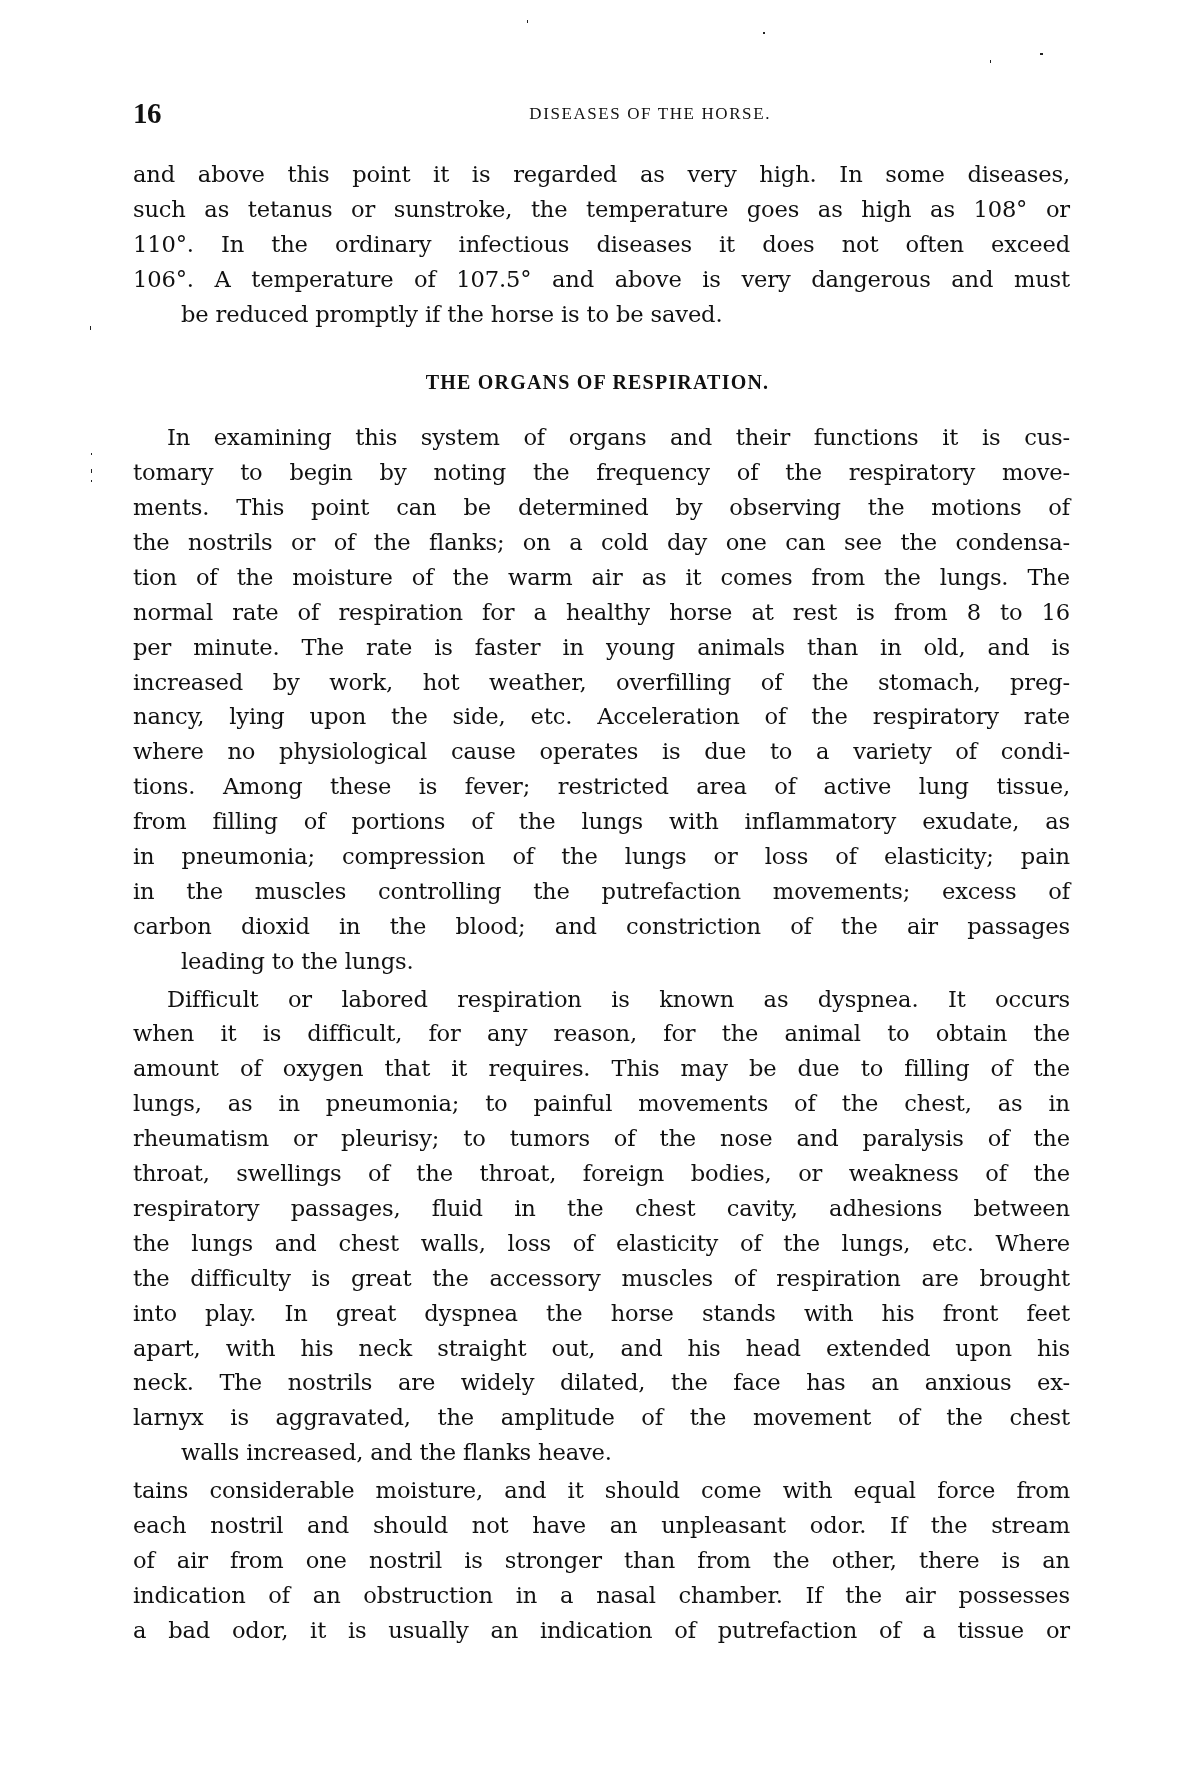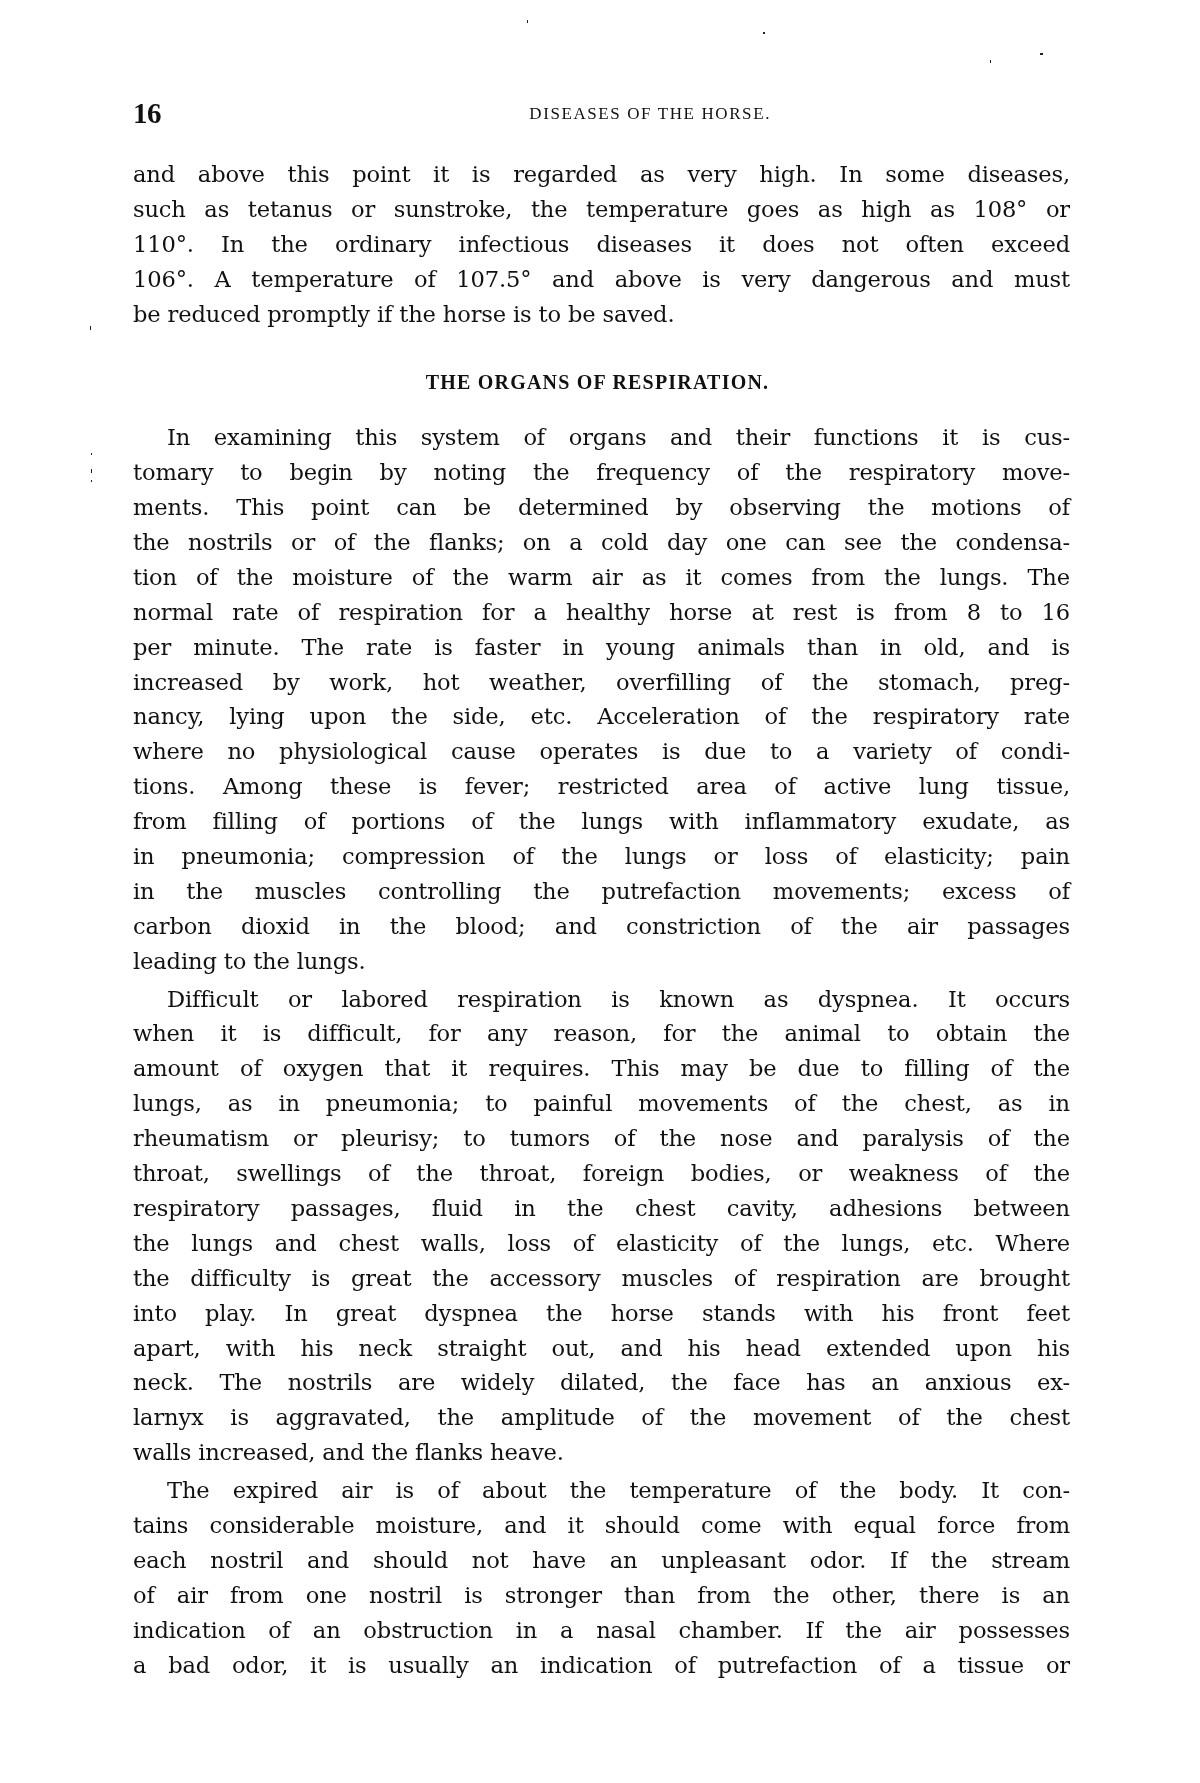--- a/index.html
+++ b/index.html
@@ -65,20 +65,21 @@
     .line {
       display: block;
       text-align: justify;
       text-align-last: justify;
       white-space: nowrap;
       height: 34.9px;
       overflow: visible;
     }
     .line.last {
       text-align-last: left;
+      margin-left: 48px;
     }
     .line.indent {
       padding-left: 34px;
     }
     .para {
       margin: 0;
     }
     .para + .para {
       margin-top: 3px;
     }
@@ -163,21 +164,20 @@
       <span class="line">the lungs and chest walls, loss of elasticity of the lungs, etc.  Where</span>
       <span class="line">the difficulty is great the accessory muscles of respiration are brought</span>
       <span class="line">into play.  In great dyspnea the horse stands with his front feet</span>
       <span class="line">apart, with his neck straight out, and his head extended upon his</span>
       <span class="line">neck.  The nostrils are widely dilated, the face has an anxious ex-</span>
       <span class="line">larnyx is aggravated, the amplitude of the movement of the chest</span>
       <span class="line last">walls increased, and the flanks heave.</span>
     </p>
 
     <p class="para">
-      <span class="line indent">The expired air is of about the temperature of the body.  It con-</span>
       <span class="line">tains considerable moisture, and it should come with equal force from</span>
       <span class="line">each nostril and should not have an unpleasant odor.  If the stream</span>
       <span class="line">of air from one nostril is stronger than from the other, there is an</span>
       <span class="line">indication of an obstruction in a nasal chamber.  If the air possesses</span>
       <span class="line">a bad odor, it is usually an indication of putrefaction of a tissue or</span>
     </p>
 
   </div>
 </div>
 

